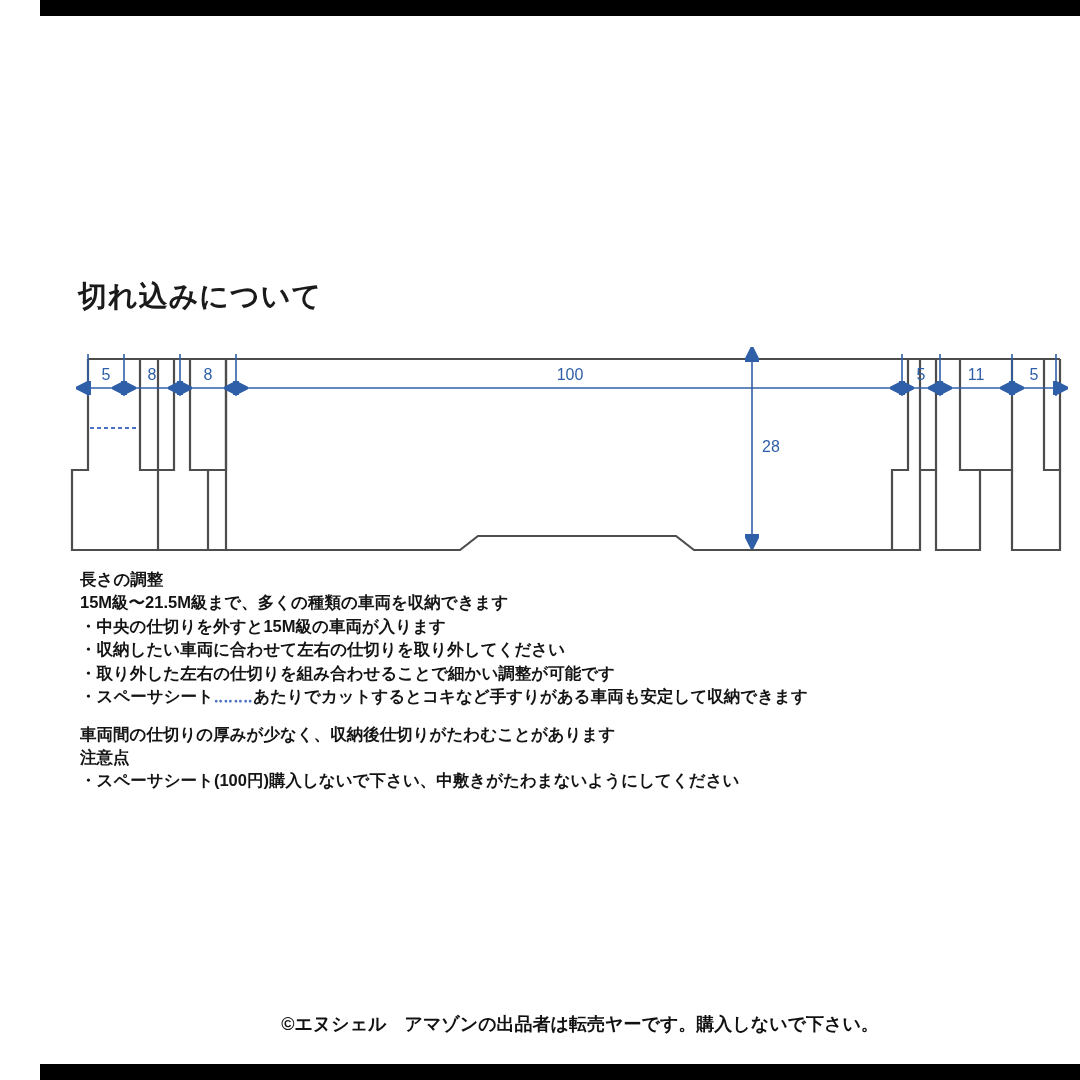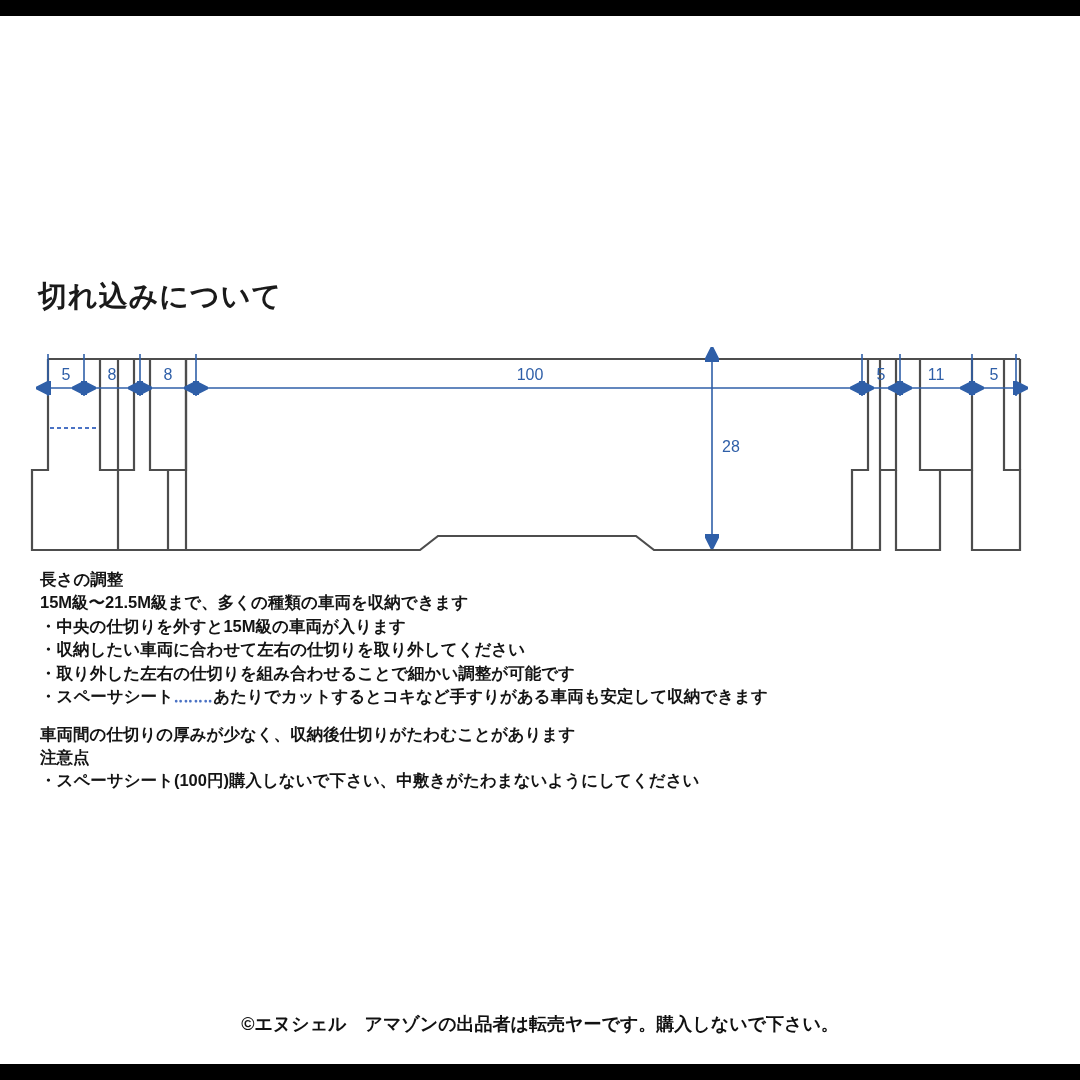--- a/index.html
+++ b/index.html
@@ -11,20 +11,21 @@
     height: 1080px;
     background: #ffffff;
     font-family: "Liberation Sans", sans-serif;
     position: relative;
     overflow: hidden;
   }
   .page {
     position: absolute;
     inset: 0;
     background: #ffffff;
+    margin-left: 40px;
   }
   
   .frame-top {
     position: absolute;
     left: 0; top: 0;
     width: 1080px; height: 16px;
     background: #000000;
   }
   .frame-bottom {
     position: absolute;

